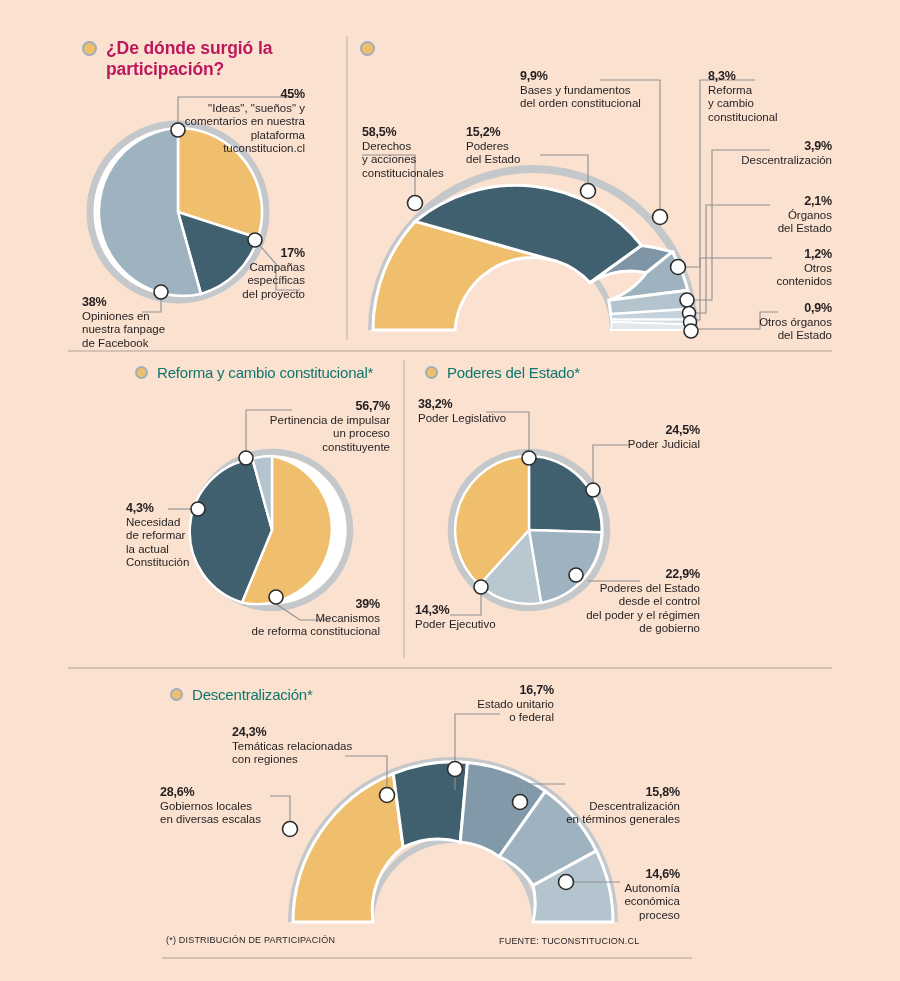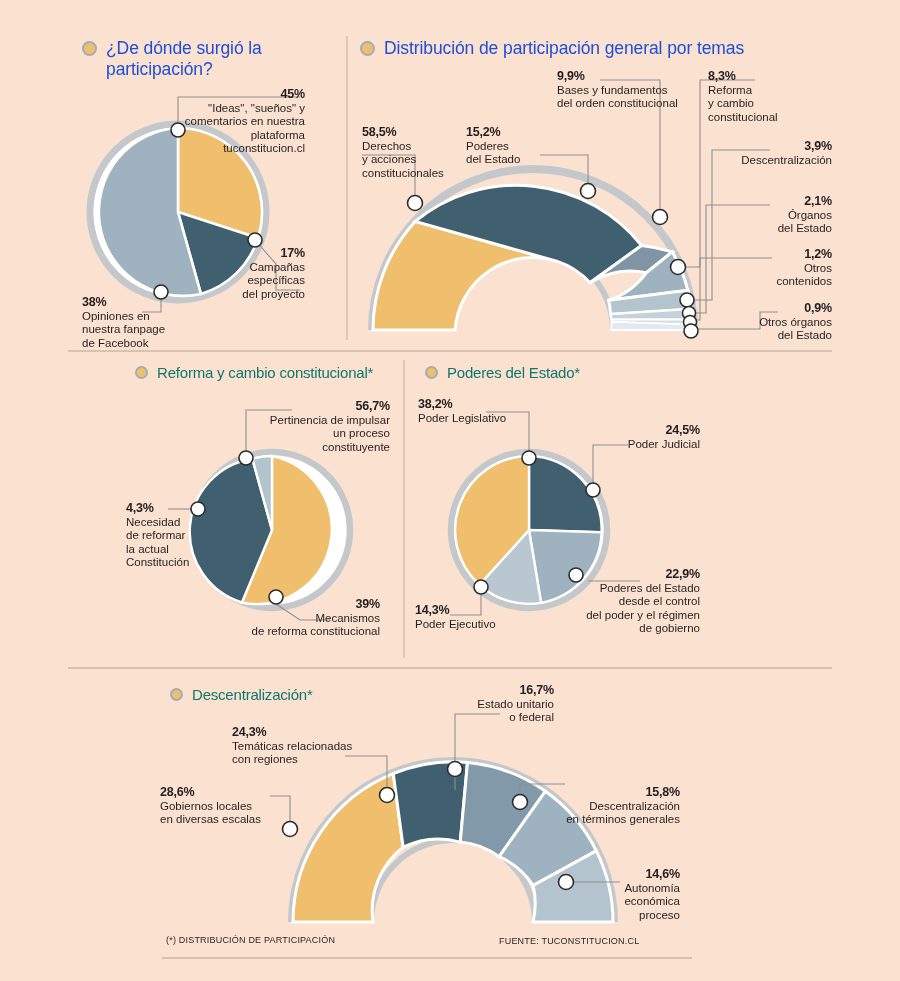--- a/index.html
+++ b/index.html
@@ -17,22 +17,22 @@
 
   
   .sec-head{display:flex;align-items:flex-start;gap:9px;}
   .bullet{
     width:15px;height:15px;border-radius:50%;
     background:#F0BF6D;border:2.5px solid #9FAEBA;
     box-sizing:border-box;flex:0 0 auto;margin-top:3px;
   }
   .bullet.sm{width:13px;height:13px;border-width:2.5px;margin-top:2px;}
   .h-big{
-    font-size:17.5px;font-weight:400;line-height:21px;
-    letter-spacing:-0.1px;color:#1d4ed8;
+    font-size:17.5px;font-weight:700;line-height:21px;
+    letter-spacing:-0.1px;color:#be185d;
   }
   .h-mid{
     font-size:15px;font-weight:400;line-height:18px;
     letter-spacing:-0.2px;color:#0f766e;
   }
 
   
   .co{position:absolute;line-height:13.5px;font-size:11.5px;color:#231f20;}
   .co .pct{font-weight:700;font-size:12.5px;letter-spacing:-0.2px;}
   .co.r{text-align:right;}
@@ -202,21 +202,20 @@
   </g>
 </svg>
 
 <div class="abs sec-head" style="left:82px;top:38px;width:250px;">
   <span class="bullet"></span>
   <span class="h-big">¿De dónde surgió la participación?</span>
 </div>
 
 <div class="abs sec-head" style="left:360px;top:38px;width:500px;">
   <span class="bullet"></span>
-  <span class="h-big">Distribución de participación general por temas</span>
 </div>
 
 <div class="abs sec-head" style="left:135px;top:364px;width:260px;">
   <span class="bullet sm"></span>
   <span class="h-mid">Reforma y cambio constitucional*</span>
 </div>
 
 <div class="abs sec-head" style="left:425px;top:364px;width:230px;">
   <span class="bullet sm"></span>
   <span class="h-mid">Poderes del Estado*</span>
@@ -255,21 +254,21 @@
   <div>y acciones</div>
   <div>constitucionales</div>
 </div>
 
 <div class="co l" style="left:466px;top:126px;width:80px;">
   <div class="pct">15,2%</div>
   <div>Poderes</div>
   <div>del Estado</div>
 </div>
 
-<div class="co l" style="left:520px;top:70px;width:180px;margin-left:37px;">
+<div class="co l" style="left:520px;top:70px;width:180px;">
   <div class="pct">9,9%</div>
   <div>Bases y fundamentos</div>
   <div>del orden constitucional</div>
 </div>
 
 <div class="co l" style="left:708px;top:70px;width:120px;">
   <div class="pct">8,3%</div>
   <div>Reforma</div>
   <div>y cambio</div>
   <div>constitucional</div>

